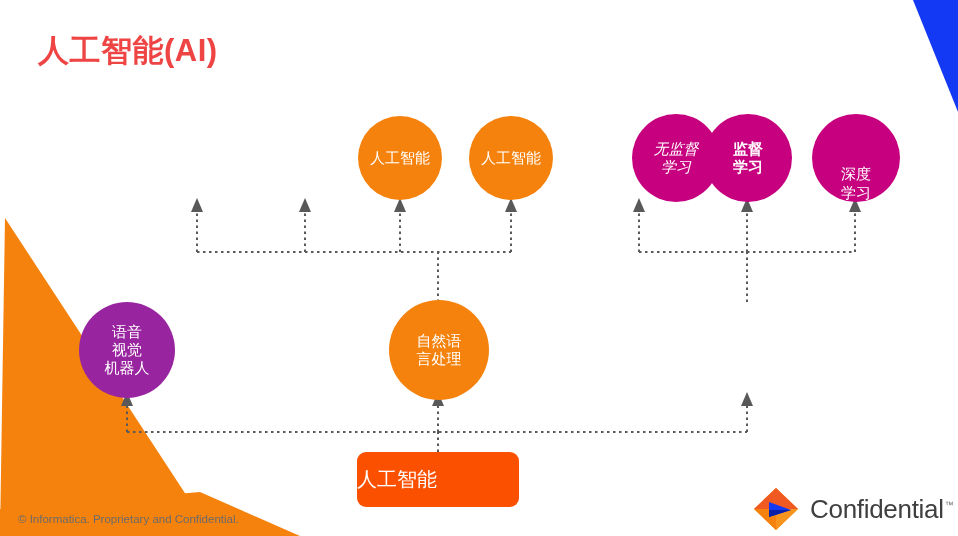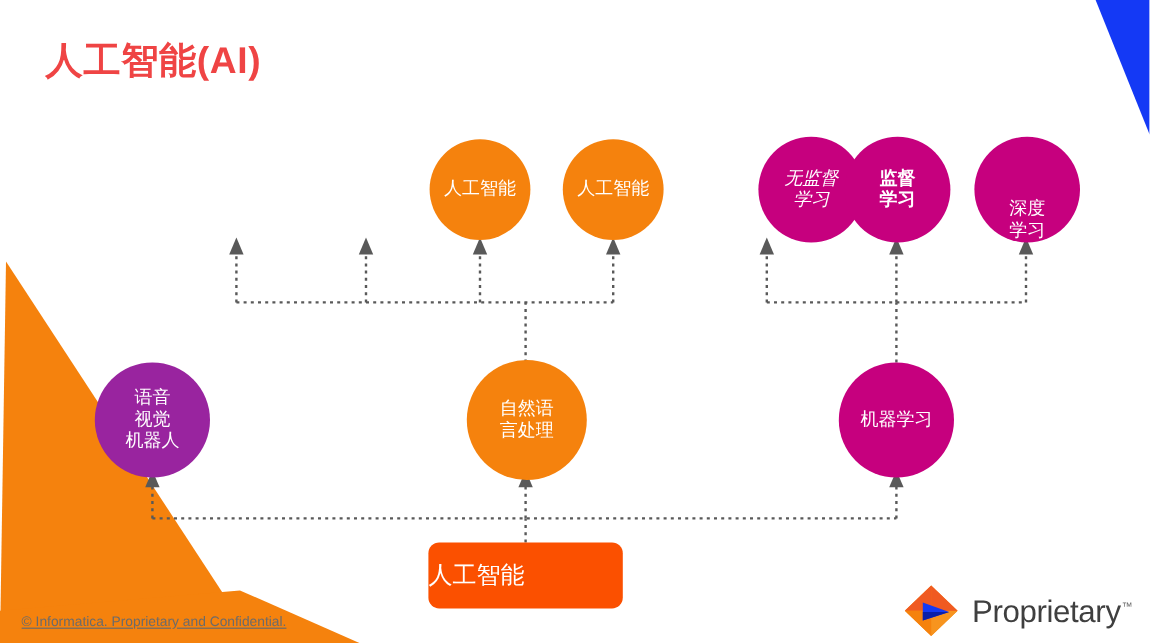--- a/index.html
+++ b/index.html
@@ -73,21 +73,20 @@
     color:#ffffff;font-size:20px;
     box-sizing:border-box;
   }
   
   .footer{
     position:absolute;
     left:18px;top:513px;
     font-size:11.5px;
     color:#6b6b6b;
     white-space:nowrap;
-    text-decoration:underline;
   }
   
   .logo{
     position:absolute;
     left:752px;top:485px;
     width:200px;height:48px;
     display:flex;align-items:center;
   }
   .logo-mark{width:48px;height:46px;flex:0 0 auto;}
   .logo-word{
@@ -178,36 +177,33 @@
 
   <div class="node circle n-mid c-purple" style="left:79px;top:302px;">
     <span>语音
 视觉
 机器人</span>
   </div>
   <div class="node circle n-mid c-orange" style="left:389px;top:300px;width:100px;height:100px;">
     <span>自然语
 言处理</span>
   </div>
-  <div class="node circle n-mid c-magenta" style="left:699px;top:302px;">
-    <span>机器学习</span>
-  </div>
 
   <div class="root-box">
     <span>人工智能</span>
   </div>
 
   <div class="footer">© Informatica. Proprietary and Confidential.</div>
 
   <div class="logo">
     <svg class="logo-mark" viewBox="0 0 48 46">
       <polygon points="24,2 46,23 24,44 2,23" fill="#F5820D"></polygon>
       <polygon points="24,2 2,23 24,23" fill="#F05A22"></polygon>
       <polygon points="2,23 24,23 24,44" fill="#F5820D"></polygon>
       <polygon points="24,23 46,23 24,44" fill="#F7941E"></polygon>
       <polygon points="24,2 46,23 24,23" fill="#F05A22"></polygon>
       <polygon points="17,16 39,24 17,31" fill="#1439F5"></polygon>
       <polygon points="17,24 39,24 17,31" fill="#0A1FA8"></polygon>
     </svg>
-    <div class="logo-word"><span>Proprietary</span><span class="logo-tm">™</span></div>
+    <div class="logo-word"><span>Confidential</span><span class="logo-tm">™</span></div>
   </div>
 
 </div>
 
 </body></html>

